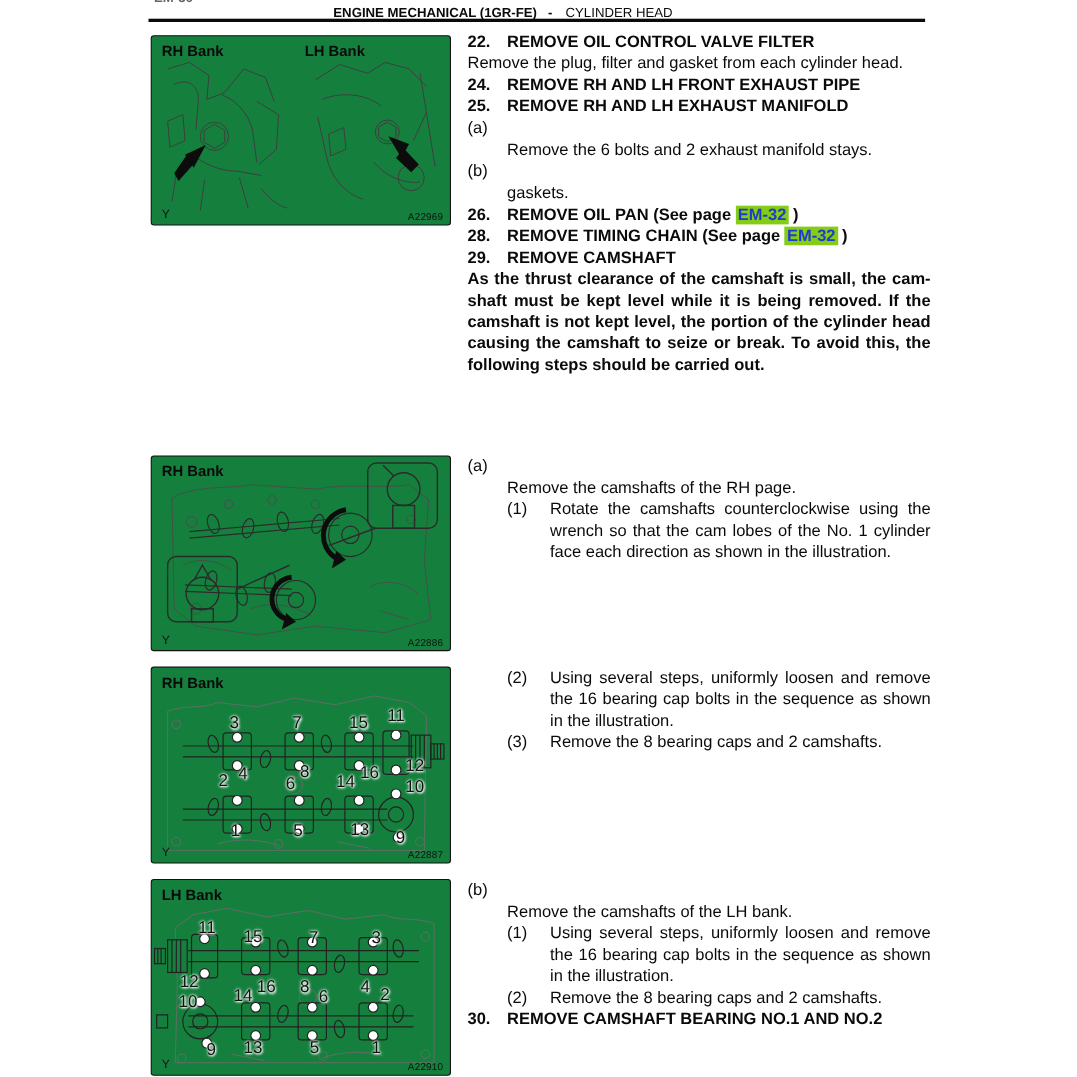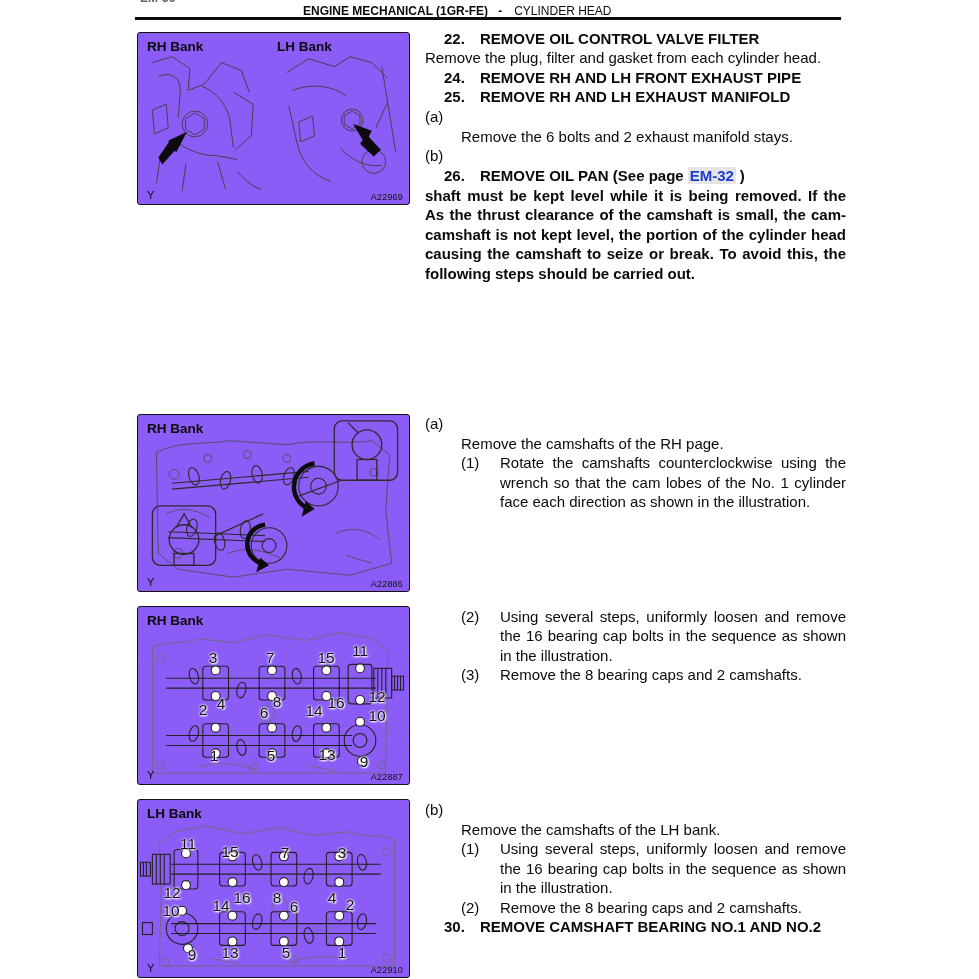--- a/index.html
+++ b/index.html
@@ -8,48 +8,48 @@
 
   
   .page-num-clip{position:absolute;left:140px;top:-9px;font-size:12px;font-weight:700;color:#666;}
   .hdr{position:absolute;left:303px;top:4px;font-size:12px;white-space:nowrap;}
   .hdr-bold{font-weight:700;border-bottom:1.8px solid #000;padding-bottom:1px;}
   .hdr-dash{margin:0 12px 0 10px;font-weight:700;}
   .hdr-rule{position:absolute;left:135px;top:17px;width:706px;height:2.6px;background:#0a0a0a;}
 
   
   .fig{position:absolute;left:137px;width:273px;border:1.7px solid #111;border-radius:3px;
-       background:#8b5cf6;box-sizing:border-box;}
+       background:#15803d;box-sizing:border-box;}
   #fig1{top:32px;height:173px;}
   #fig2{top:414px;height:178px;}
   #fig3{top:606px;height:179px;}
   #fig4{top:799px;height:179px;}
   .fig svg{position:absolute;left:0;top:0;width:100%;height:100%;}
   .bank{position:absolute;top:6px;left:9px;font-size:13.5px;font-weight:700;color:#0a0a0a;}
   .bank2{left:139px;}
   .corner-y{position:absolute;left:9px;bottom:3px;font-size:11px;color:#111;}
   .fig-code{position:absolute;right:6px;bottom:2px;font-size:9px;color:#111;letter-spacing:.2px;text-align:center;}
   .seq-num{position:absolute;transform:translate(-50%,-50%);font-size:15.5px;font-weight:500;color:#101010;
            text-shadow:0 0 2px #fff,0 0 3px #fff,1px 1px 2px #fff;line-height:1;}
 
   
   .rcol{position:absolute;left:425px;width:421px;font-size:15px;line-height:19.45px;color:#0a0a0a;}
   #grp1{top:29px;} #grp2{top:414px;} #grp3{top:607px;} #grp4{top:800px;}
   .step{display:flex;}
-  .step>.num{flex:0 0 36px;font-weight:700;margin-left:19px;}
+  .step>.num{flex:0 0 36px;font-weight:700;}
   .step>.txt{flex:1;font-weight:700;}
   .sub{display:flex;}
   .sub>.lab{flex:0 0 36px;}
   .sub>.bod{flex:1;margin-top:20px;}
   .sub2{display:flex;margin-left:36px;}
   .sub2>.lab{flex:0 0 39px;}
   .sub2>.bod{flex:1;}
   .jline{text-align:justify;text-align-last:justify;}
   .bold{font-weight:700;}
-  .link{color:#1e3cd2;background:#e5e5e5;font-weight:700;text-decoration:none;
+  .link{color:#1e3cd2;background:#84cc16;font-weight:700;text-decoration:none;
         padding:0 2px;margin:0 4px;cursor:pointer;}
 </style>
 </head>
 <body>
 
 <div class="page-num-clip">EM-36</div>
 <div class="hdr">
   <span class="hdr-bold">ENGINE MECHANICAL (1GR-FE)</span><span class="hdr-dash">-</span><span>CYLINDER HEAD</span>
 </div>
 <div class="hdr-rule"></div>
@@ -307,28 +307,37 @@
     <span class="num">25.</span>
     <span class="txt">REMOVE RH AND LH EXHAUST MANIFOLD</span>
   </div>
   <div class="sub">
     <span class="lab">(a)</span>
     <span class="bod">Remove the 6 bolts and 2 exhaust manifold stays.</span>
   </div>
   <div class="sub">
     <span class="lab">(b)</span>
     <span class="bod">
+      <div>gaskets.</div>
     </span>
   </div>
   <div class="step">
     <span class="num">26.</span>
     <span class="txt"><span>REMOVE OIL PAN (See page</span><a class="link">EM-32</a><span>)</span></span>
   </div>
+  <div class="step">
+    <span class="num">28.</span>
+    <span class="txt"><span>REMOVE TIMING CHAIN (See page</span><a class="link">EM-32</a><span>)</span></span>
+  </div>
+  <div class="step">
+    <span class="num">29.</span>
+    <span class="txt">REMOVE CAMSHAFT</span>
+  </div>
+  <div class="bold jline">As the thrust clearance of the camshaft is small, the cam-</div>
   <div class="bold jline">shaft must be kept level while it is being removed. If the</div>
-  <div class="bold jline">As the thrust clearance of the camshaft is small, the cam-</div>
   <div class="bold jline">camshaft is not kept level, the portion of the cylinder head</div>
   <div class="bold jline">causing the camshaft to seize or break. To avoid this, the</div>
   <div class="bold">following steps should be carried out.</div>
 </div>
 
 <div class="rcol" id="grp2">
   <div class="sub">
     <span class="lab">(a)</span>
     <span class="bod">Remove the camshafts of the RH page.</span>
   </div>

